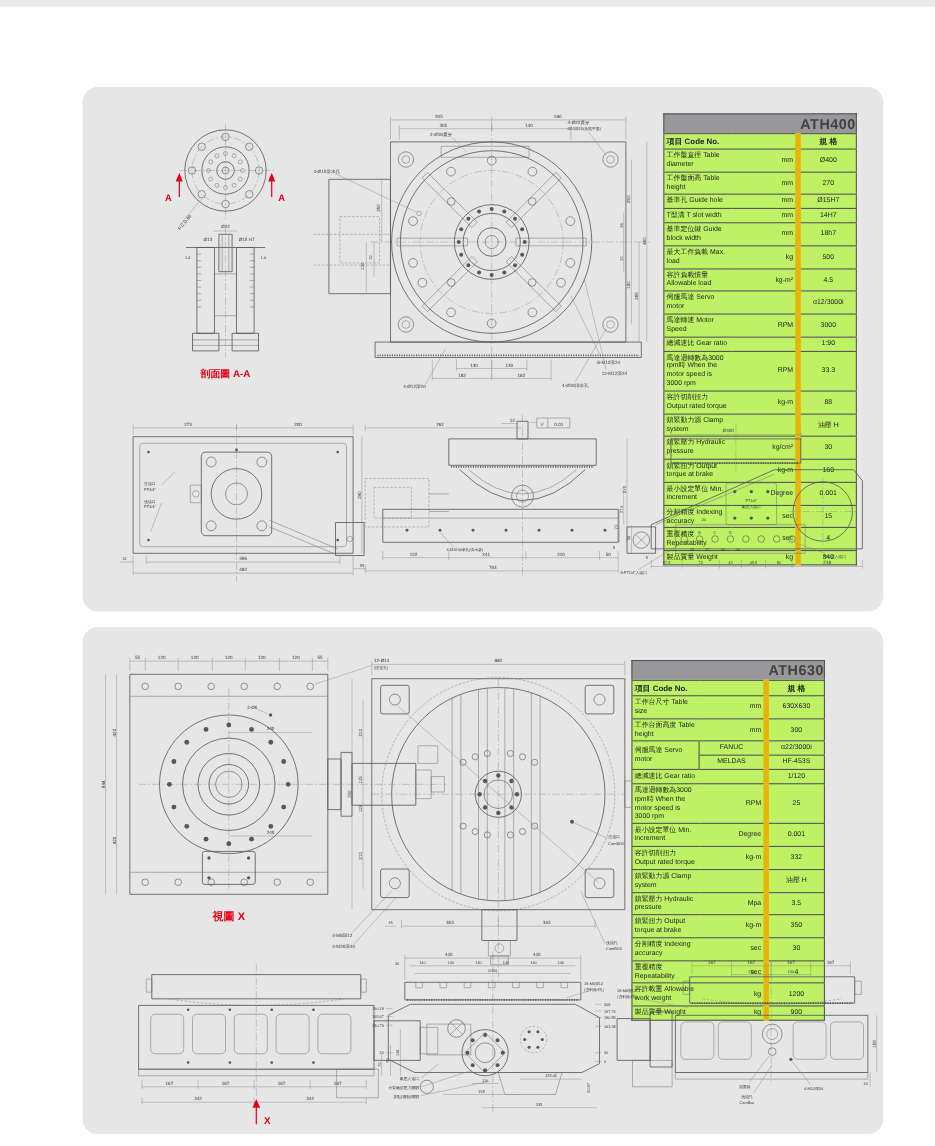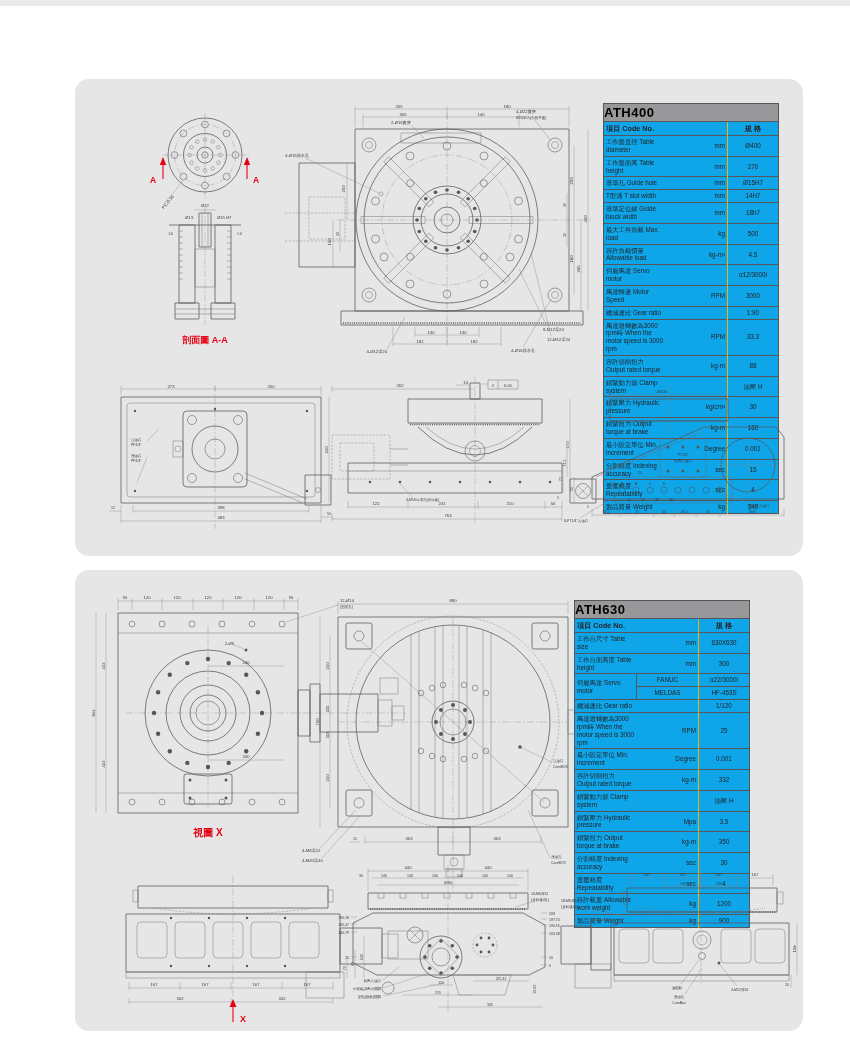--- a/index.html
+++ b/index.html
@@ -7,28 +7,28 @@
     width:850px;height:1042px;position:relative;background:#ffffff;
     font-family:"Liberation Sans", sans-serif;overflow:hidden;
   }
   .topstrip{position:absolute;left:0;top:0;width:850px;height:6px;background:#eaeaea;}
   .panel{position:absolute;left:75px;width:728px;background:#e6e6e7;border-radius:14px;}
   #panel-ath400{top:79px;height:477px;}
   #panel-ath630{top:570px;height:461px;}
   .drawing{position:absolute;}
   .tblwrap{position:absolute;width:176px;}
   .tbl-title{
-    background:#98989a;color:#000000;font-weight:bold;font-size:13px;line-height:17px;
-    text-align:left;border:1px solid #55555a;border-bottom:none;letter-spacing:.5px;
+    background:#98989a;color:#404040;font-weight:bold;font-size:13px;line-height:17px;
+    text-align:right;border:1px solid #55555a;border-bottom:none;letter-spacing:.5px;
   }
-  table.spec{width:100%;border-collapse:collapse;background:#0ea5e9;border:1px solid #55555a;table-layout:fixed;padding-left:48px;}
+  table.spec{width:100%;border-collapse:collapse;background:#bef264;border:1px solid #55555a;table-layout:fixed;padding-left:48px;}
   table.spec td{border-top:1px solid #55555a;padding:2px 2px;color:#232326;font-size:6.3px;line-height:1.25;vertical-align:middle;word-break:break-word;}
   td.lab{text-align:left;}
   td.unit{text-align:right;width:24px;font-size:5.8px;color:#333;}
-  td.val{border-left:1px solid #eab308;text-align:center;width:46px;font-size:6.6px;}
+  td.val{border-left:5px solid #eab308;text-align:center;width:46px;font-size:6.6px;}
   td.sub{border-left:1px solid #55555a;text-align:center;width:30px;font-size:6px;}
   tr.colhead td{font-weight:bold;font-size:7.2px;}
   
   svg{display:block;}
   .ln{fill:none;stroke:#56575b;stroke-width:.75;stroke-linejoin:round;}
   .th{fill:none;stroke:#6a6b6f;stroke-width:.45;stroke-linejoin:round;}
   .hid{fill:none;stroke:#7d7e82;stroke-width:.45;stroke-dasharray:2.3 1.4;}
   .cl{fill:none;stroke:#8d8e92;stroke-width:.4;stroke-dasharray:7 2 1.6 2;}
   .dm{fill:none;stroke:#85868a;stroke-width:.4;}
   .hole{fill:none;stroke:#56575b;stroke-width:.55;}

